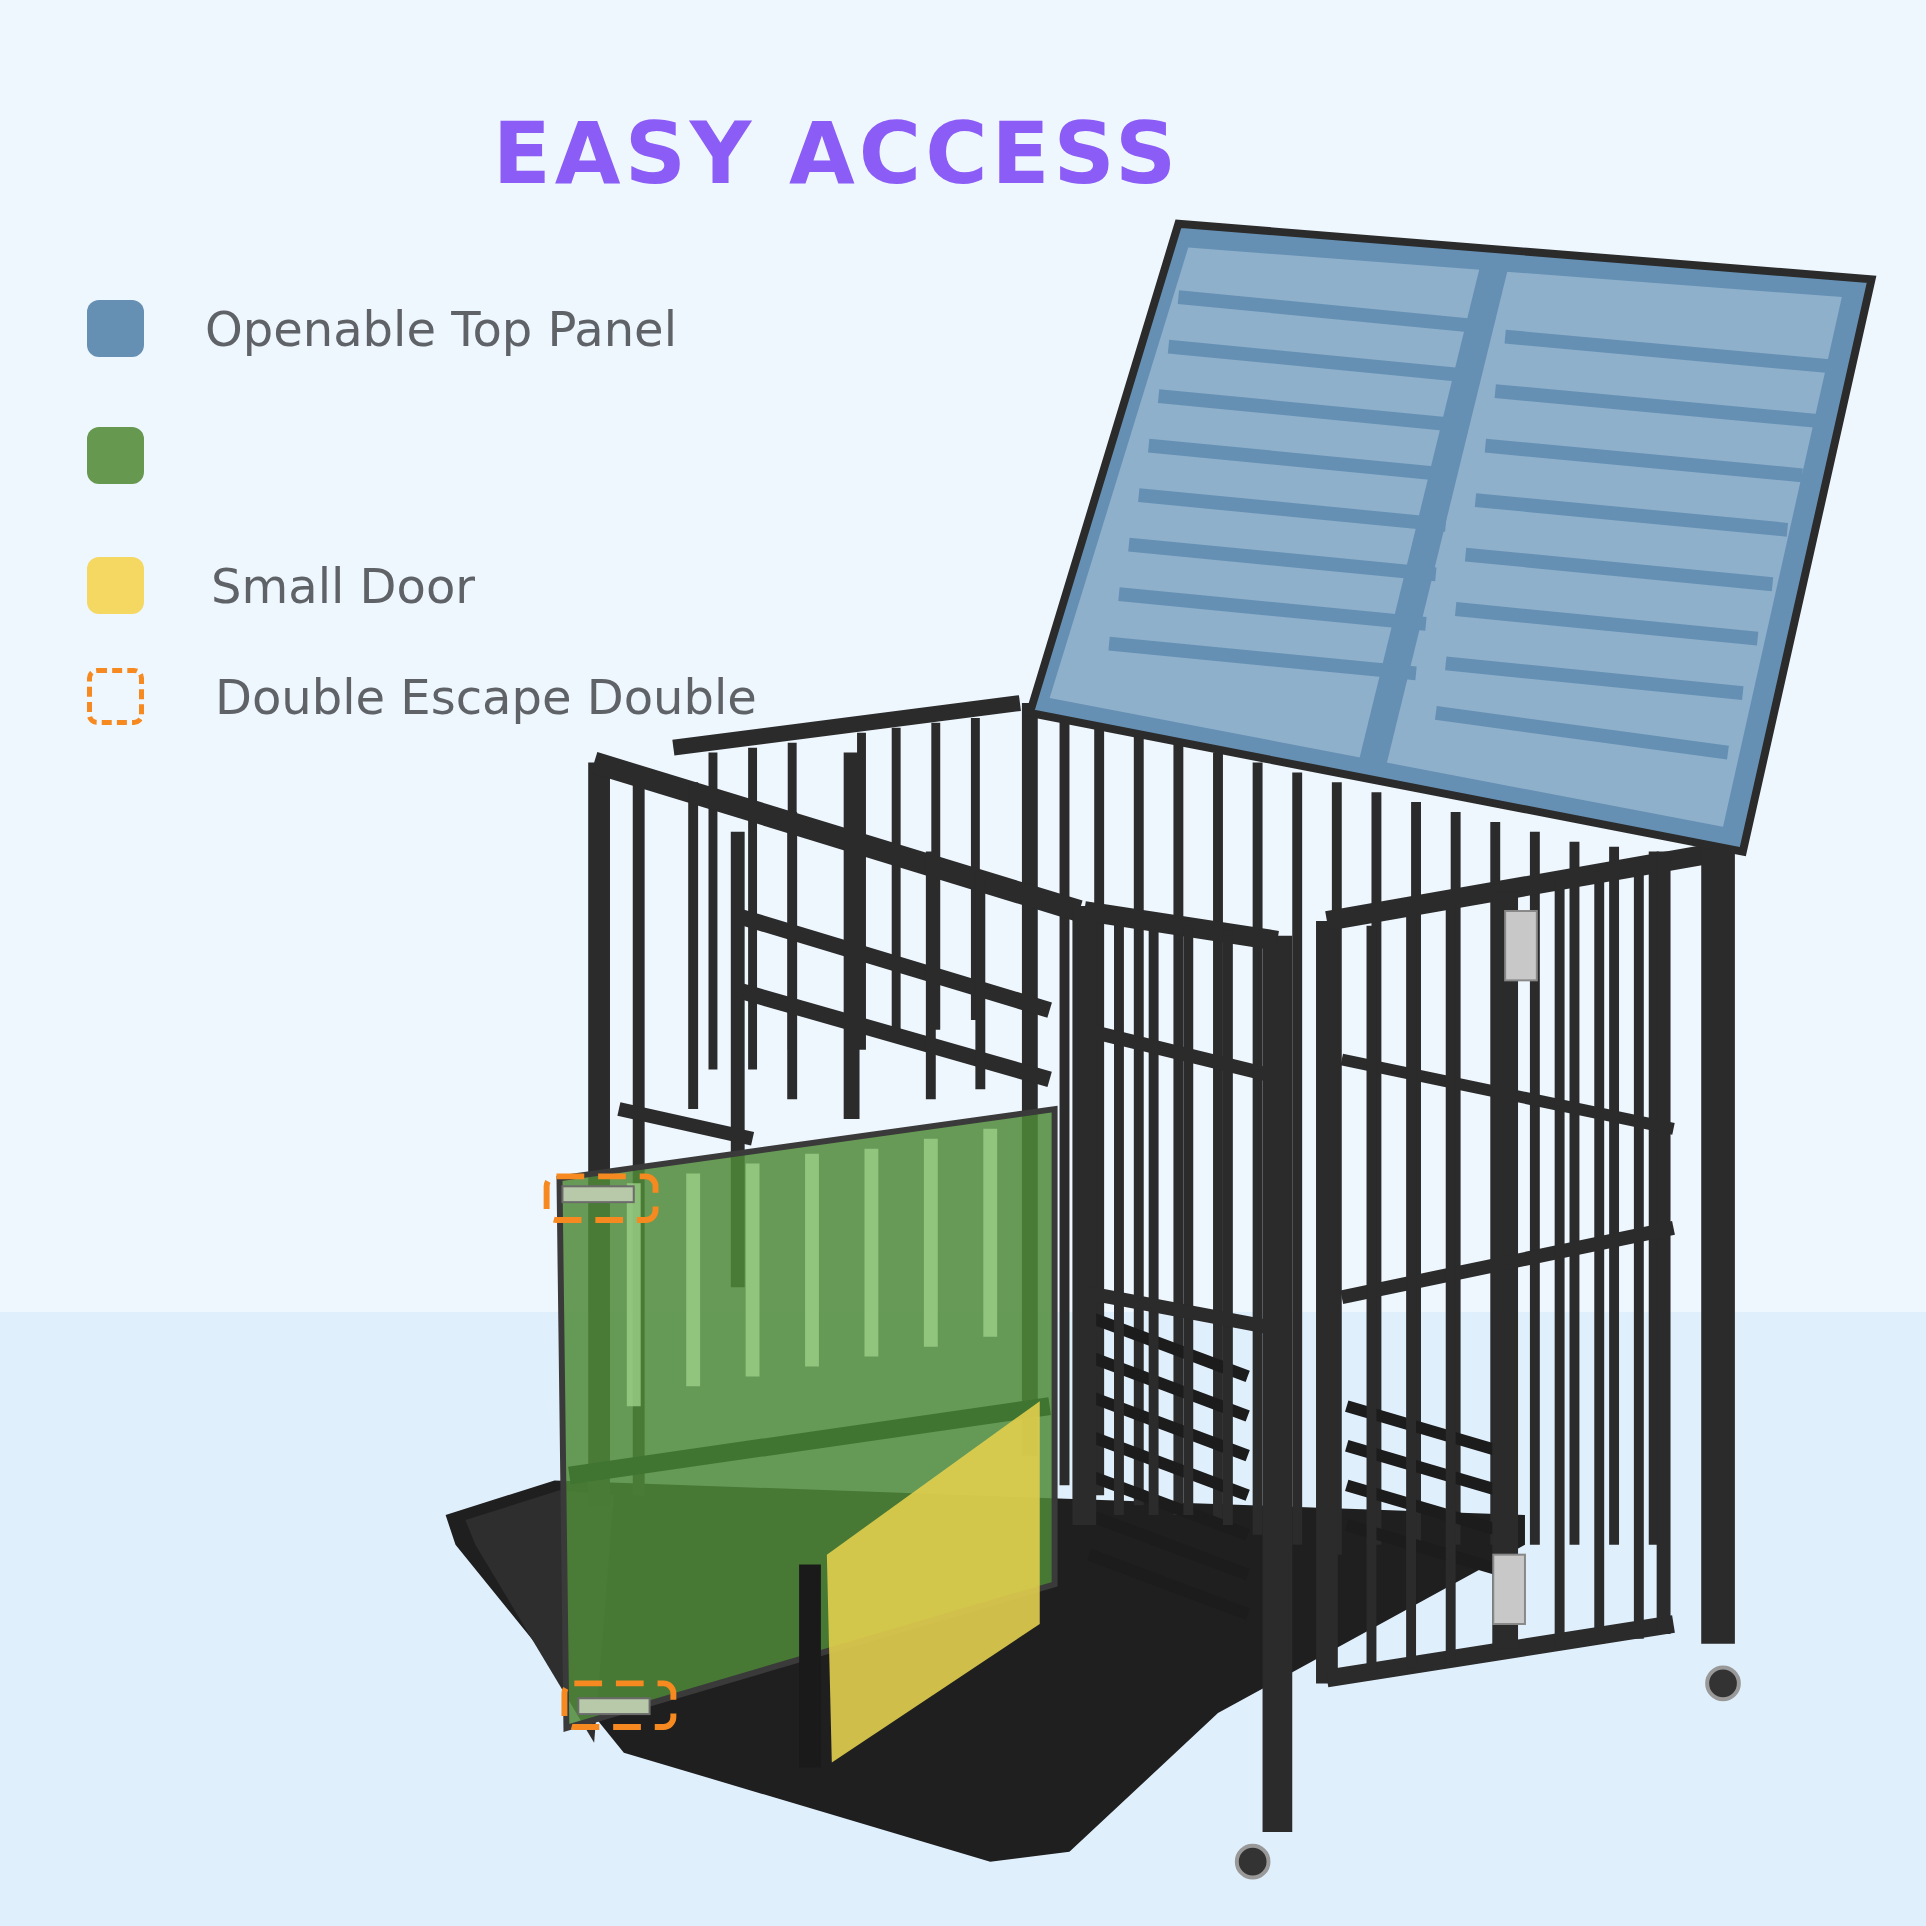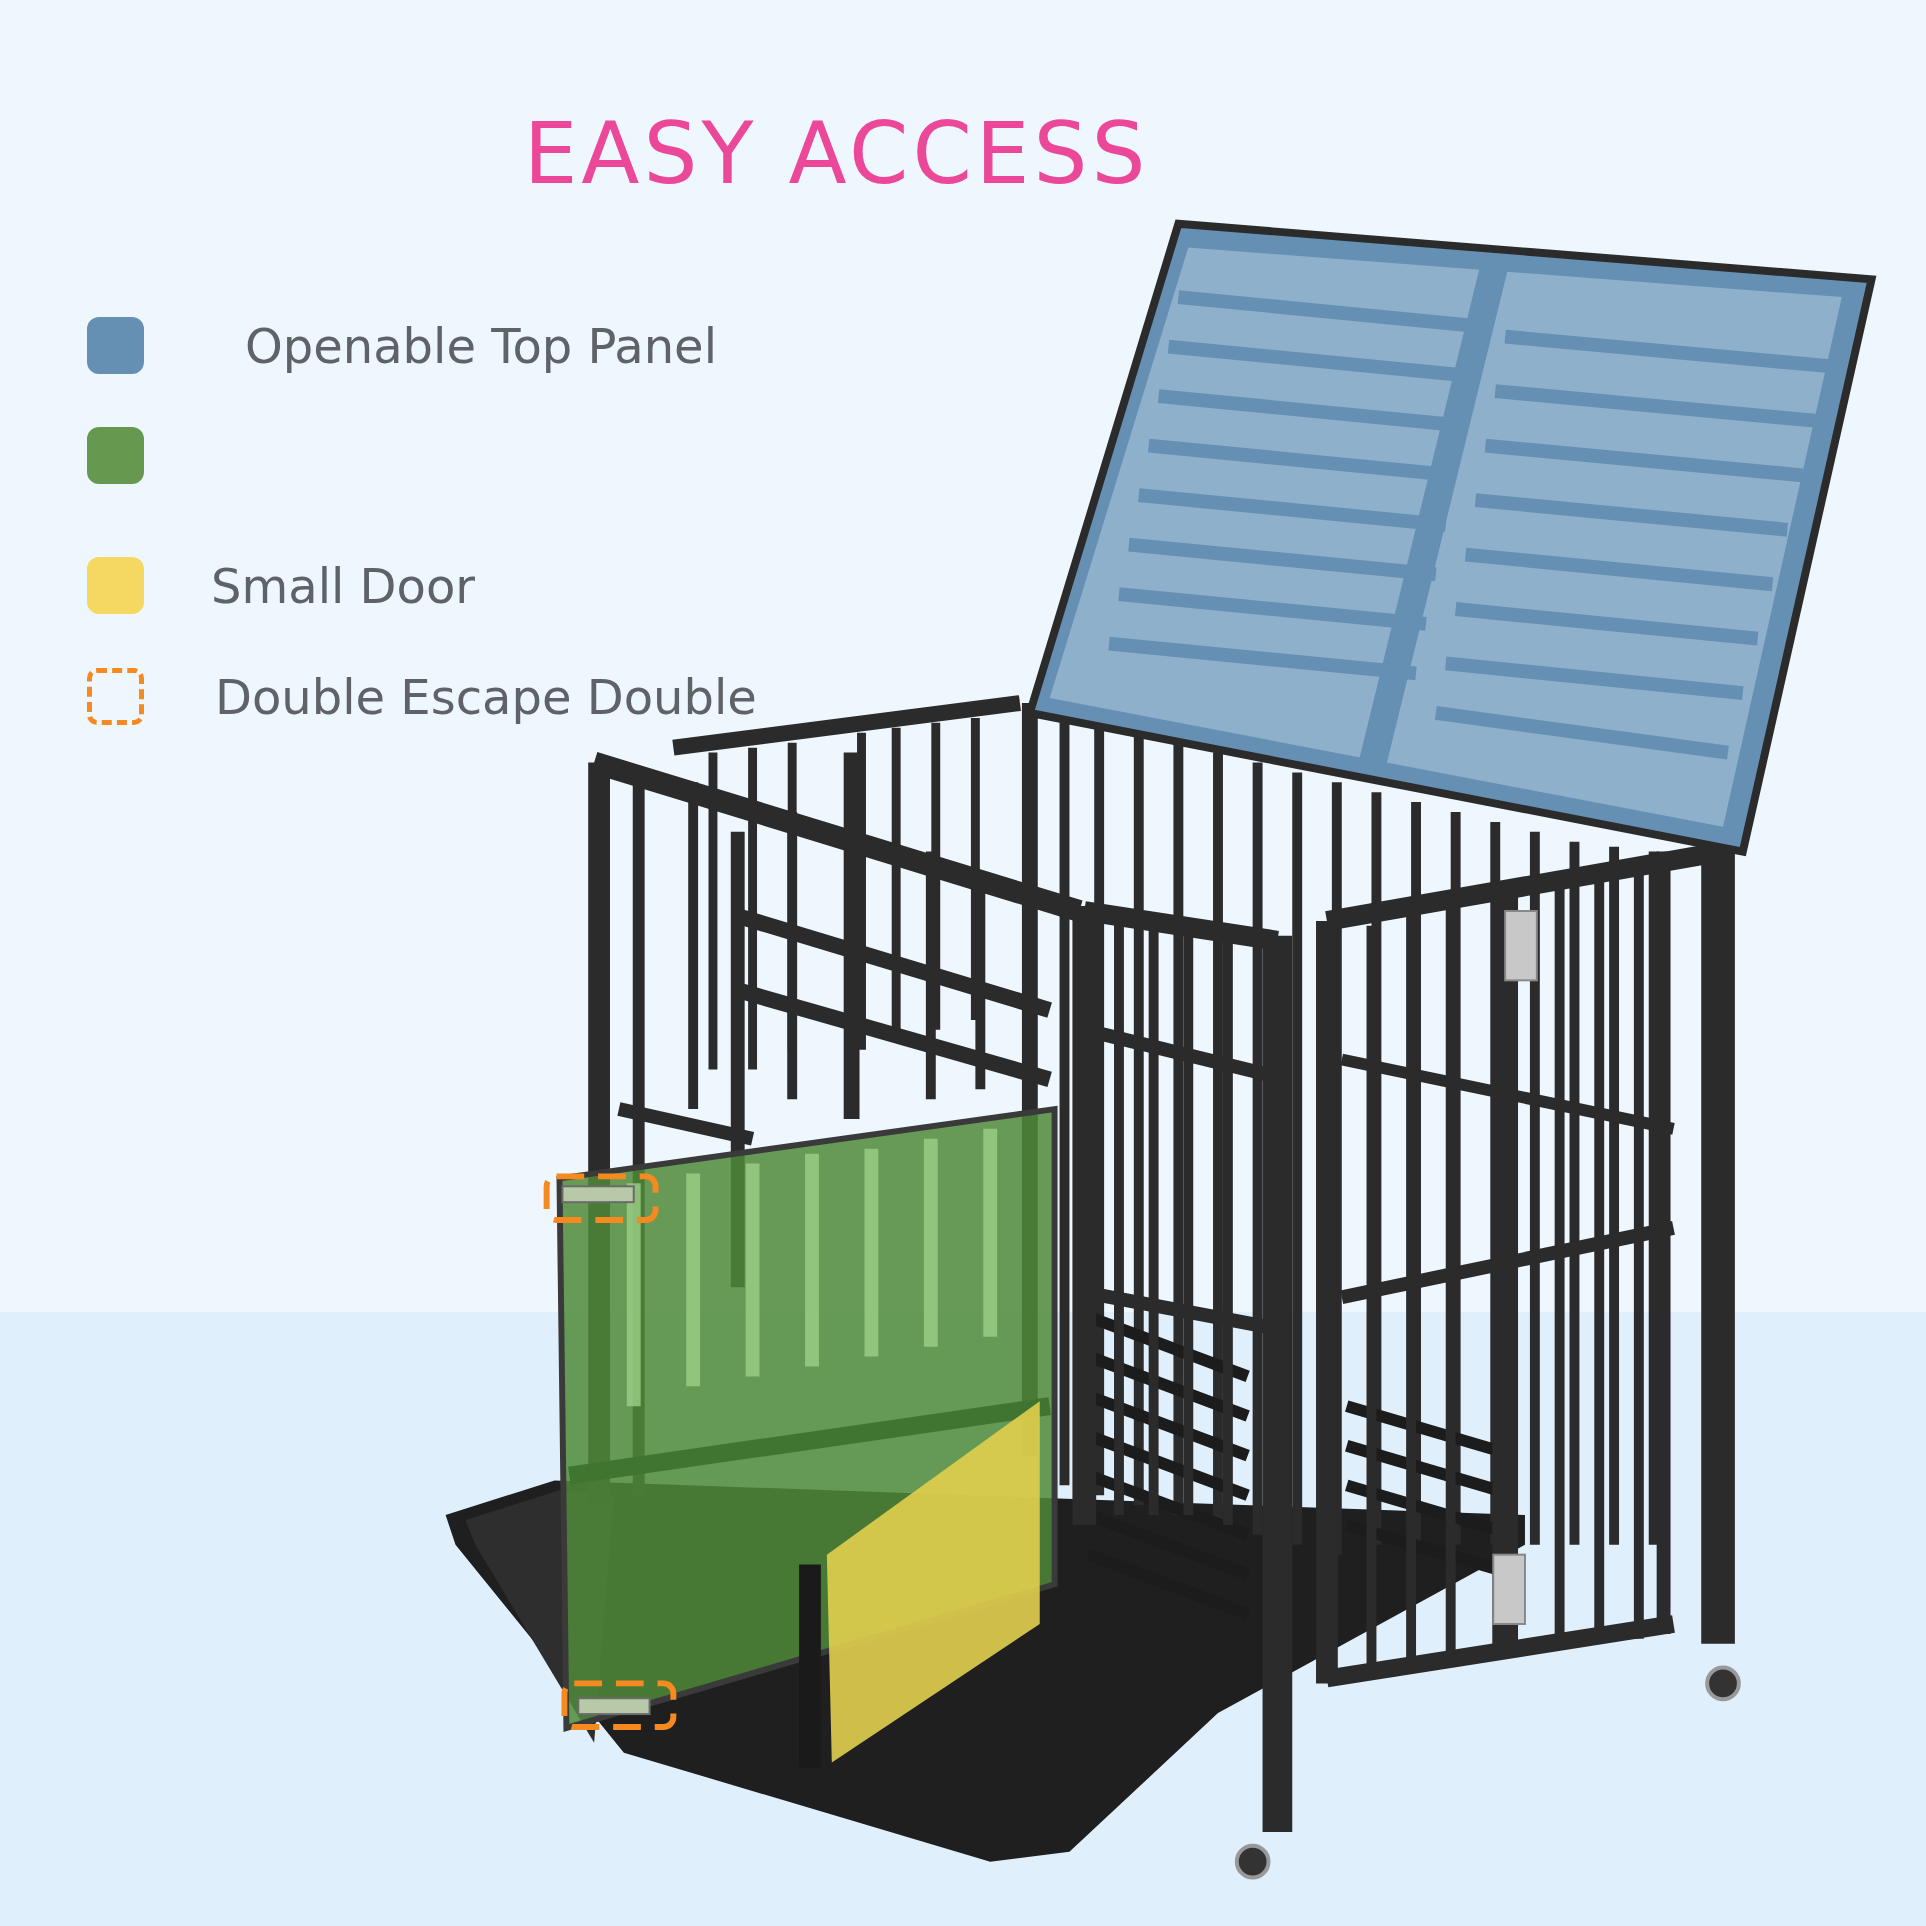--- a/index.html
+++ b/index.html
@@ -2,38 +2,38 @@
 <html><head>
 <meta charset="utf-8">
 <style>
   html, body { margin:0; padding:0; }
   body { width:1927px; height:1927px; position:relative; overflow:hidden;
          font-family:"Liberation Sans", "DejaVu Sans", sans-serif; }
   .bg-top { position:absolute; left:0; top:0; width:1927px; height:1312px; background:#eef6fe; }
   .bg-bottom { position:absolute; left:0; top:1312px; width:1927px; height:615px; background:#e0effc; }
   .title { position:absolute; left:0; width:1673px; top:104px; text-align:center;
            font-family:"DejaVu Sans", sans-serif; font-size:85px; letter-spacing:4px;
-           color:#ec4899; font-weight:normal; }
+           color:#8b5cf6; font-weight:bold; }
   .legend { position:absolute; left:87px; top:297px; }
   .legend-item { position:absolute; left:0; display:flex; align-items:center; white-space:nowrap; }
   .swatch { width:57px; height:57px; border-radius:12px; flex:none; }
   .swatch.dashed { box-sizing:border-box; background:transparent; border:5px dashed #f6891f; border-radius:10px; }
   .legend-label { font-family:"DejaVu Sans", sans-serif; font-size:48px; color:#5f6368; margin-left:61px; }
   .illustration { position:absolute; left:0; top:0; width:1927px; height:1927px; }
 </style>
 </head>
 <body>
 
 <div class="bg-top"></div>
 <div class="bg-bottom"></div>
 
 <div class="title">EASY ACCESS</div>
 
 <div class="legend">
-  <div class="legend-item" style="top:20px;gap:40px;">
+  <div class="legend-item" style="top:3px;">
     <span class="swatch" style="background:#6590b4;"></span>
     <span class="legend-label">Openable Top Panel</span>
   </div>
   <div class="legend-item" style="top:130px;">
     <span class="swatch" style="background:#66994f;"></span>
   </div>
   <div class="legend-item" style="top:260px;">
     <span class="swatch" style="background:#f5d862;"></span>
     <span class="legend-label" style="margin-left:67px;">Small Door</span>
   </div>

